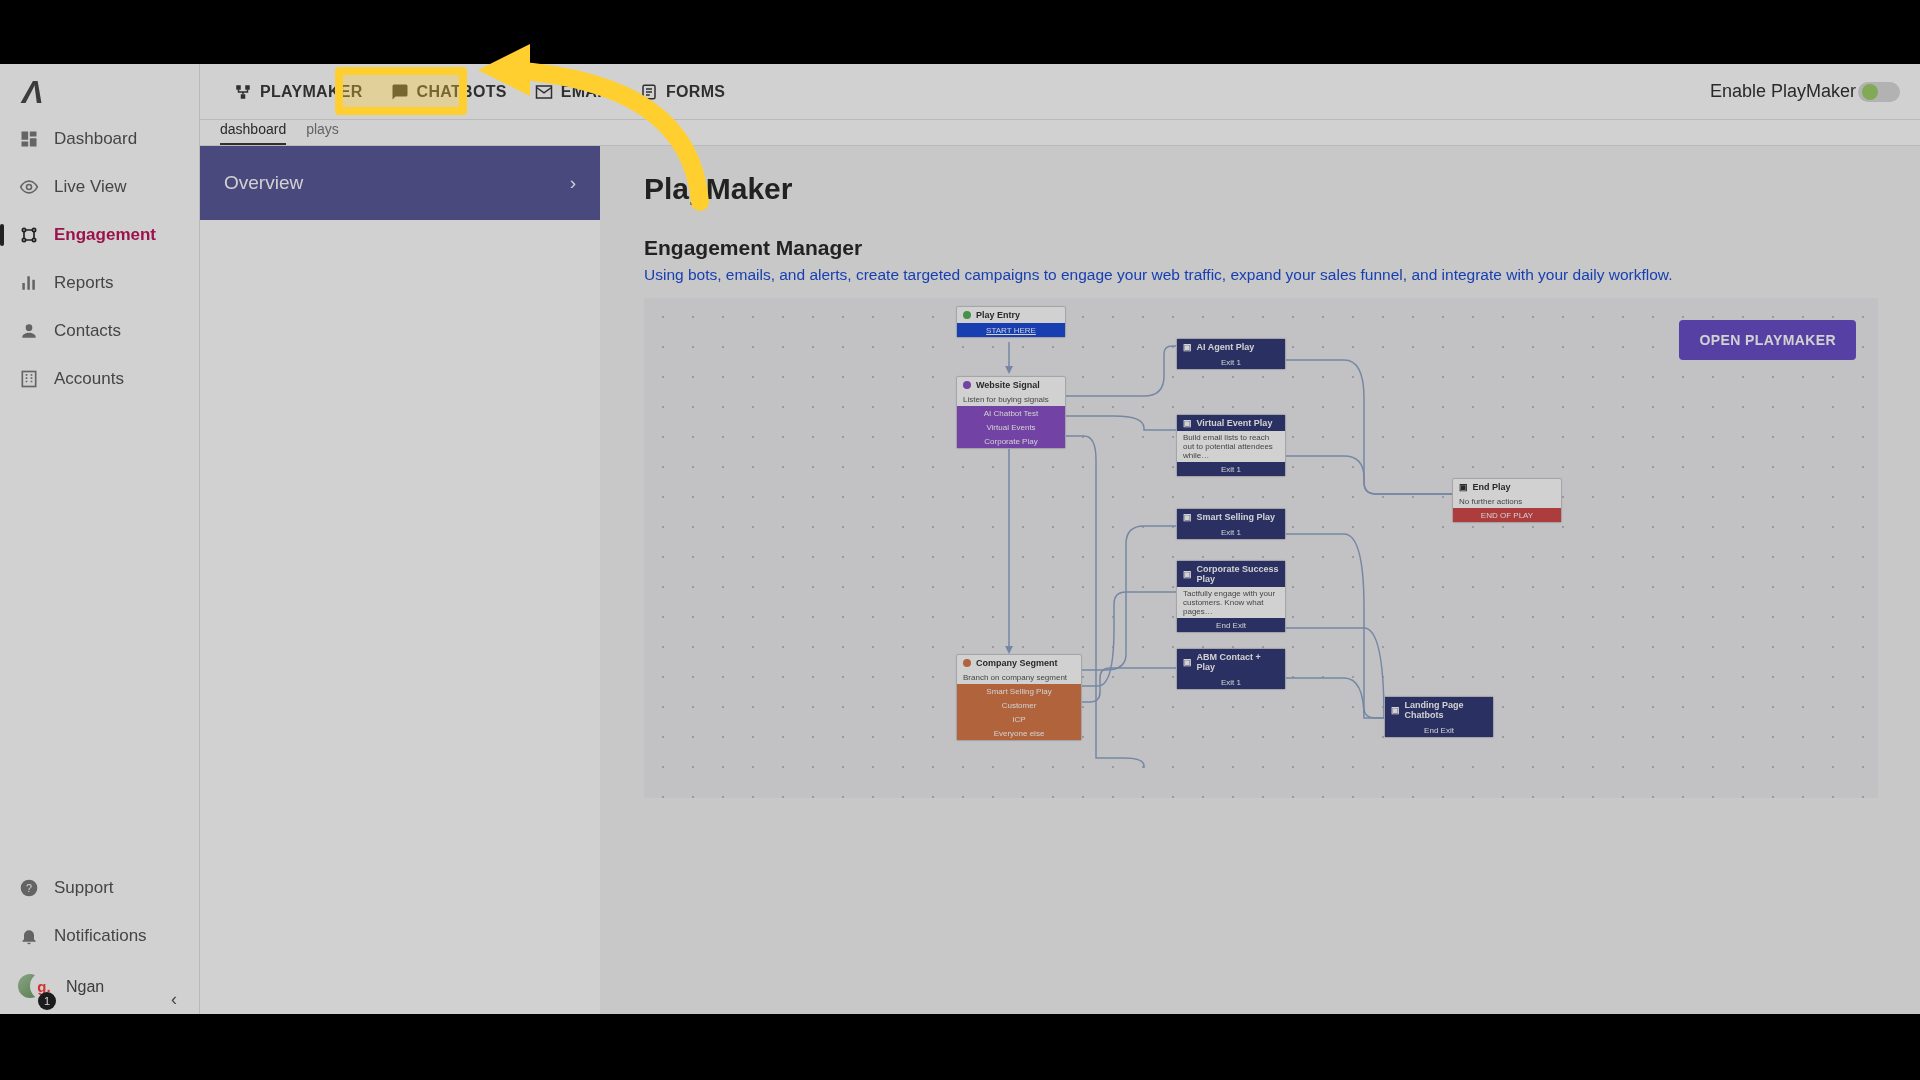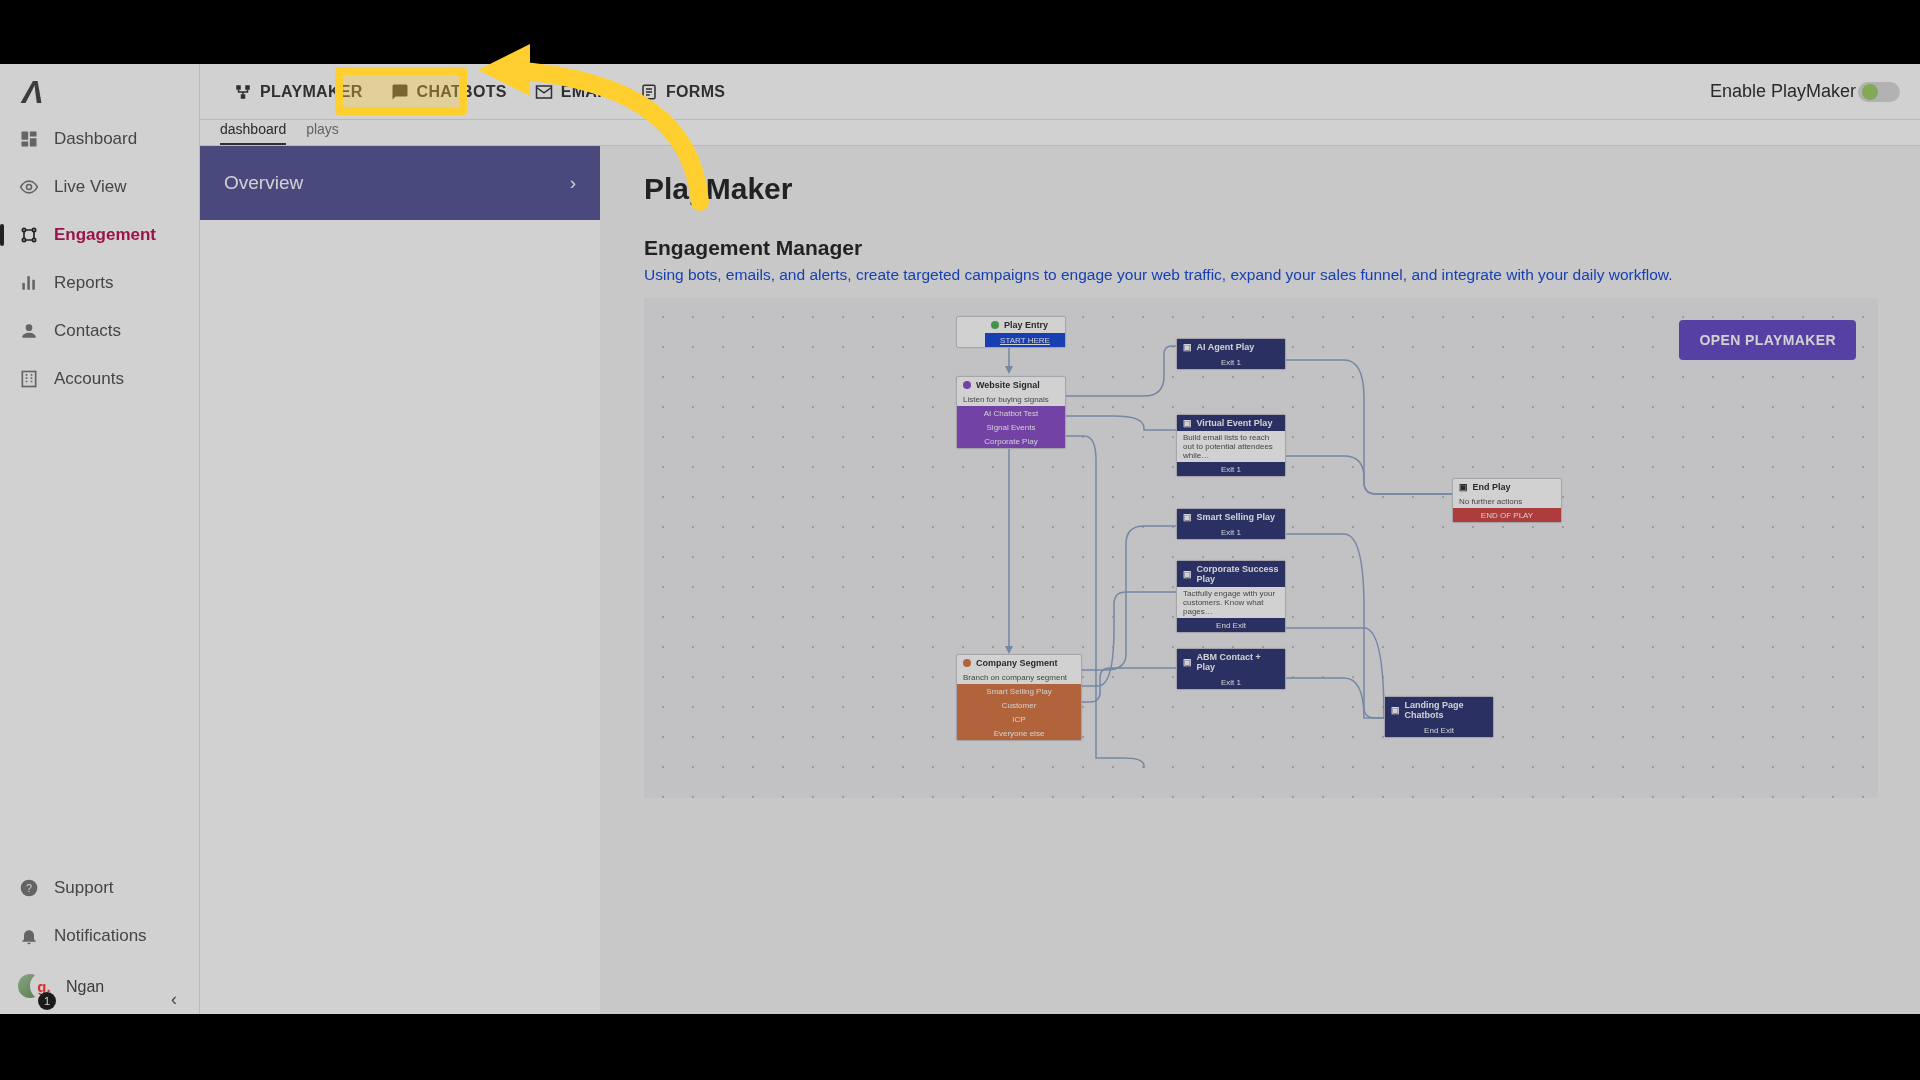--- a/index.html
+++ b/index.html
@@ -237,36 +237,36 @@
             <path d="M640 236 H700 Q720 236 720 310 V410 Q720 420 732 420 H740"></path>
             <path d="M420 372 H462 Q482 372 482 356 V246 Q482 228 500 228 H532"></path>
             <path d="M420 388 H454 Q470 388 470 330 V306 Q470 294 482 294 H532"></path>
             <path d="M420 404 H446 Q456 404 456 394 V380 Q456 370 466 370 H532"></path>
             <path d="M640 330 H720 Q740 330 740 420 H742"></path>
             <path d="M640 380 H700 Q720 380 720 420 H742"></path>
             <path d="M865 206 V215"></path>
               <polygon class="arrow-head" points="861,213 869,213 865,221"></polygon>
           </svg>
 
-          <div class="node" style="left:312px; top:18px; width:110px;padding-left:28px;">
+          <div class="node" style="left:312px; top:8px; width:110px;">
             <div class="n-head">
                 <span class="dot" style="background:#54b45a"></span>
                 <span>Play Entry</span>
               </div>
             <div class="bar green">START HERE</div>
           </div>
 
           <div class="node" style="left:312px; top:78px; width:110px;">
             <div class="n-head">
                 <span class="dot" style="background:#8c51c9"></span>
                 <span>Website Signal</span>
               </div>
             <div class="n-sub">Listen for buying signals</div>
             <div class="bar purple">AI Chatbot Test</div>
-            <div class="bar purple">Signal Events</div>
+            <div class="bar purple">Virtual Events</div>
             <div class="bar purple">Corporate Play</div>
           </div>
 
           <div class="node" style="left:532px; top:40px; width:110px;">
             <div class="n-head dblue" style="background:#343c78;color:#fff">
                 <span>▣</span>
                 <span>AI Agent Play</span>
               </div>
             <div class="bar dblue">Exit 1</div>
           </div>

